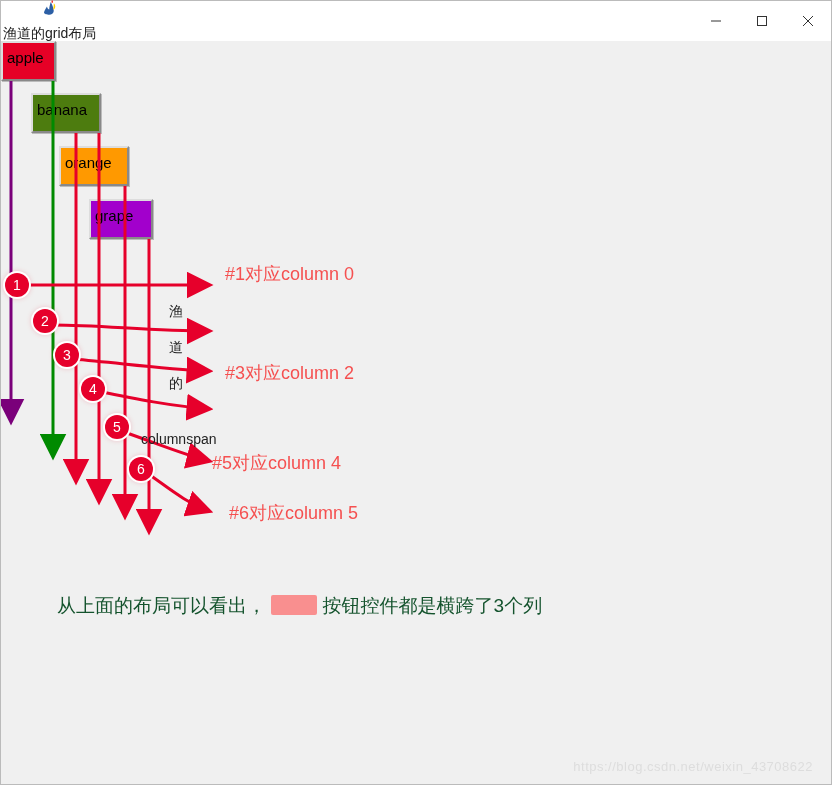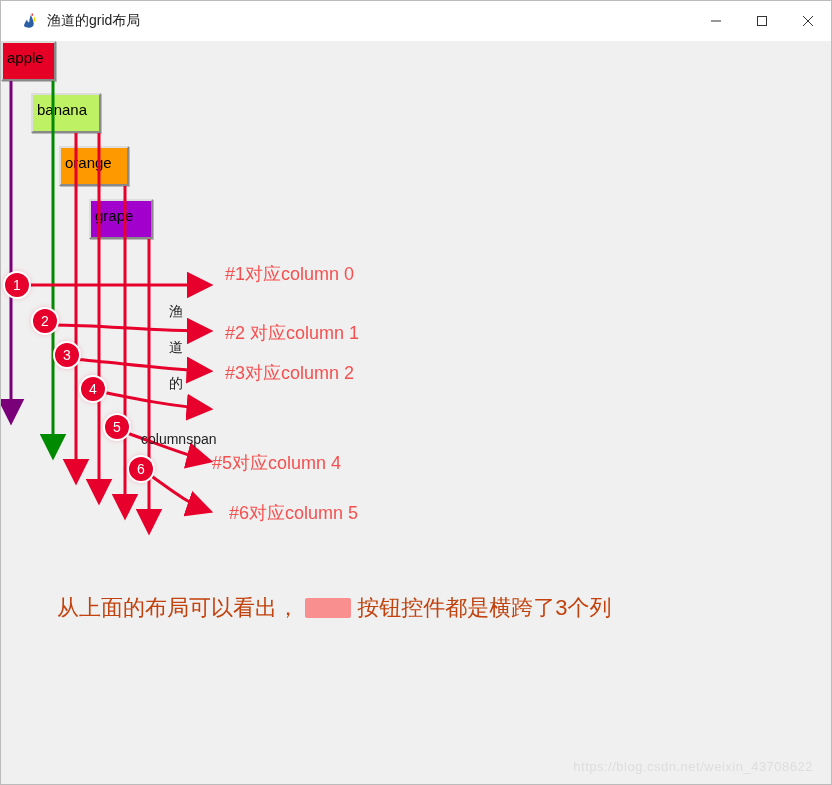--- a/index.html
+++ b/index.html
@@ -1,45 +1,45 @@
 <!DOCTYPE html>
 <html><head>
 <meta charset="utf-8">
 <style>
   html,body{margin:0;padding:0;font-family:"Microsoft YaHei",Arial,sans-serif;background:#fff;}
   .frame{width:832px;height:785px;border:1px solid #bbb;box-sizing:border-box;position:relative;
     box-shadow:0 4px 18px rgba(0,0,0,.15);background:#fff;}
   
   .titlebar{height:40px;display:flex;align-items:center;justify-content:space-between;
     background:#fff;border-bottom:1px solid #e5e5e5;}
-  .titlebar-left{display:flex;align-items:center;gap:8px;padding-left:20px;}
+  .titlebar-left{display:flex;align-items:center;gap:8px;padding-left:2px;flex-direction:column;}
   .favicon{width:18px;height:18px;}
   .title{font-size:14px;color:#222;}
   .titlebar-right{display:flex;align-items:stretch;height:100%;}
   .tbtn{width:46px;display:flex;align-items:center;justify-content:center;color:#333;}
   .tbtn svg{width:12px;height:12px;}
   
   .client{position:absolute;top:40px;left:0;right:0;bottom:0;background:#f0f0f0;}
   
   .btn{position:absolute;border:2px outset #ddd;font-size:15px;padding:6px 20px 6px 4px;
     box-sizing:border-box;text-align:left;box-shadow:1px 1px 0 #bbb;}
   .btn.apple {left:0;top:0;background:#e60026;color:#000;width:55px;height:40px;}
-  .btn.banana{left:30px;top:52px;background:#bef264;color:#000;width:70px;height:40px;}
+  .btn.banana{left:30px;top:52px;background:#4d7c0f;color:#000;width:70px;height:40px;}
   .btn.orange{left:58px;top:105px;background:#ff9900;color:#000;width:70px;height:40px;}
   .btn.grape {left:88px;top:158px;background:#a200cc;color:#000;width:64px;height:40px;}
   
   svg.anno{position:absolute;top:0;left:0;pointer-events:none;}
   
   .circ{position:absolute;width:24px;height:24px;border-radius:50%;background:#e6002b;color:#fff;
     font-size:14px;display:flex;align-items:center;justify-content:center;
     box-shadow:0 0 0 2px #fff,0 0 6px rgba(230,0,43,.4);}
   
   .rtxt{position:absolute;color:#f55050;font-size:18px;white-space:nowrap;}
   .btxt{position:absolute;color:#222;font-size:14px;white-space:nowrap;}
-  .footer{position:absolute;color:#c2410c;font-size:22px;}
+  .footer{position:absolute;color:#14532d;font-size:19px;}
   .redacted{display:inline-block;width:46px;height:20px;background:#f98f8f;border-radius:2px;
     vertical-align:-3px;}
   .watermark{position:absolute;right:18px;bottom:10px;color:#ddd;font-size:13px;letter-spacing:.5px;}
 </style>
 </head>
 <body>
 
 <div class="frame">
 
   <div class="titlebar">
@@ -108,21 +108,20 @@
     </svg>
 
     <div class="circ" style="left:4px;top:232px;">1</div>
     <div class="circ" style="left:32px;top:268px;">2</div>
     <div class="circ" style="left:54px;top:302px;">3</div>
     <div class="circ" style="left:80px;top:336px;">4</div>
     <div class="circ" style="left:104px;top:374px;">5</div>
     <div class="circ" style="left:128px;top:416px;">6</div>
 
     <div class="rtxt" style="left:224px;top:221px;">#1对应column 0</div>
-    <div class="rtxt" style="left:224px;top:280px;">#2 对应column 1</div>
     <div class="rtxt" style="left:224px;top:320px;">#3对应column 2</div>
     <div class="rtxt" style="left:211px;top:410px;">#5对应column 4</div>
     <div class="rtxt" style="left:228px;top:460px;">#6对应column 5</div>
 
     <div class="btxt" style="left:168px;top:262px;">渔</div>
     <div class="btxt" style="left:168px;top:298px;">道</div>
     <div class="btxt" style="left:168px;top:334px;">的</div>
     <div class="btxt" style="left:140px;top:390px;">columnspan</div>
 
     <div class="footer" style="left:56px;top:552px;">

